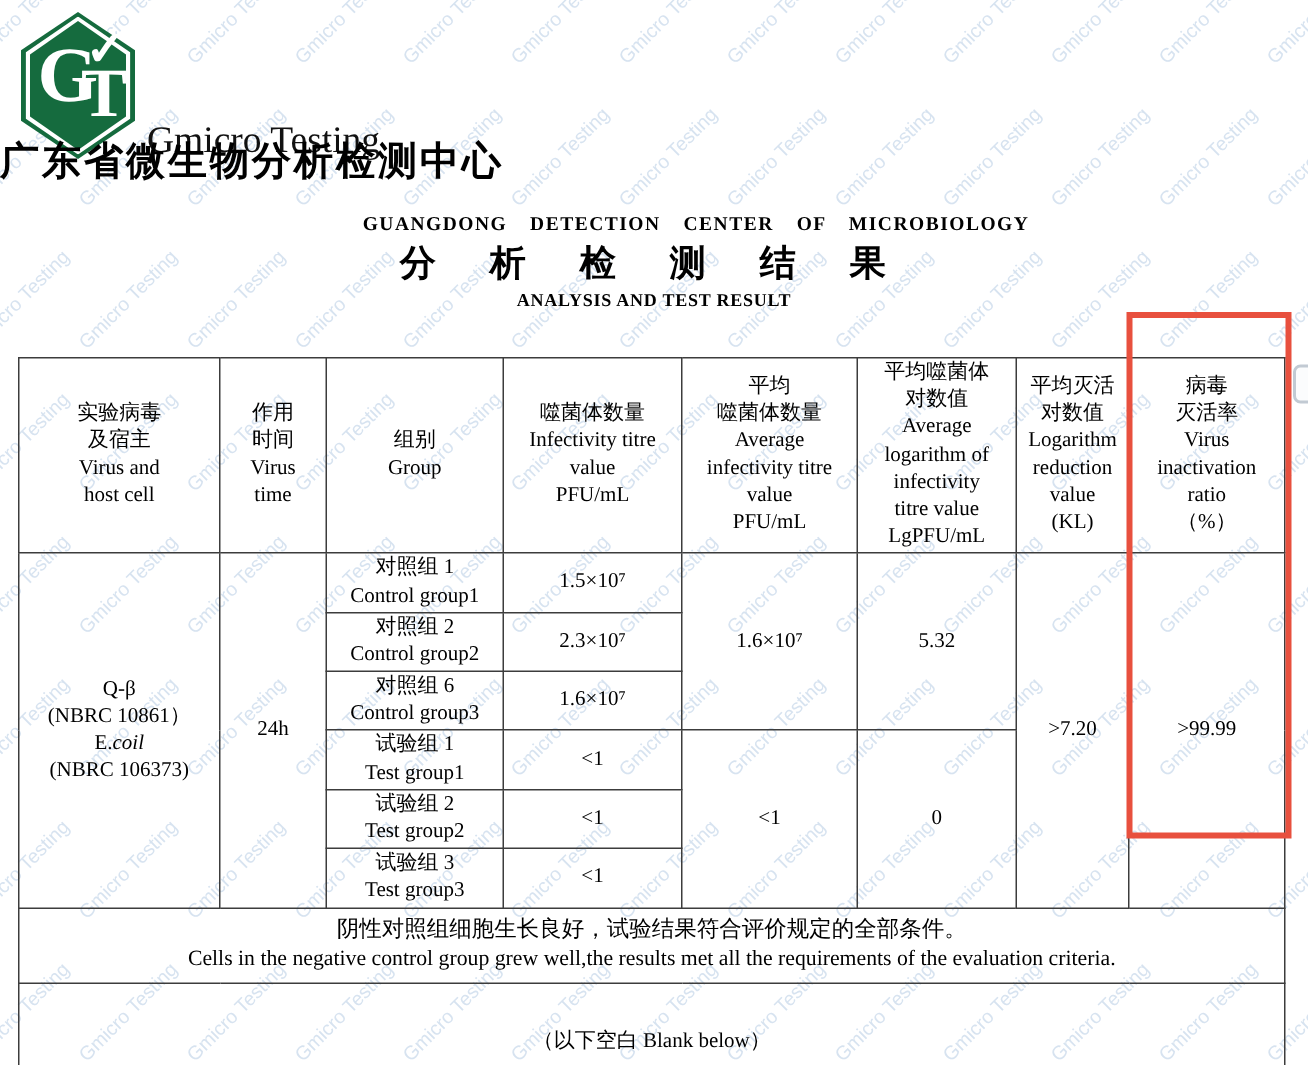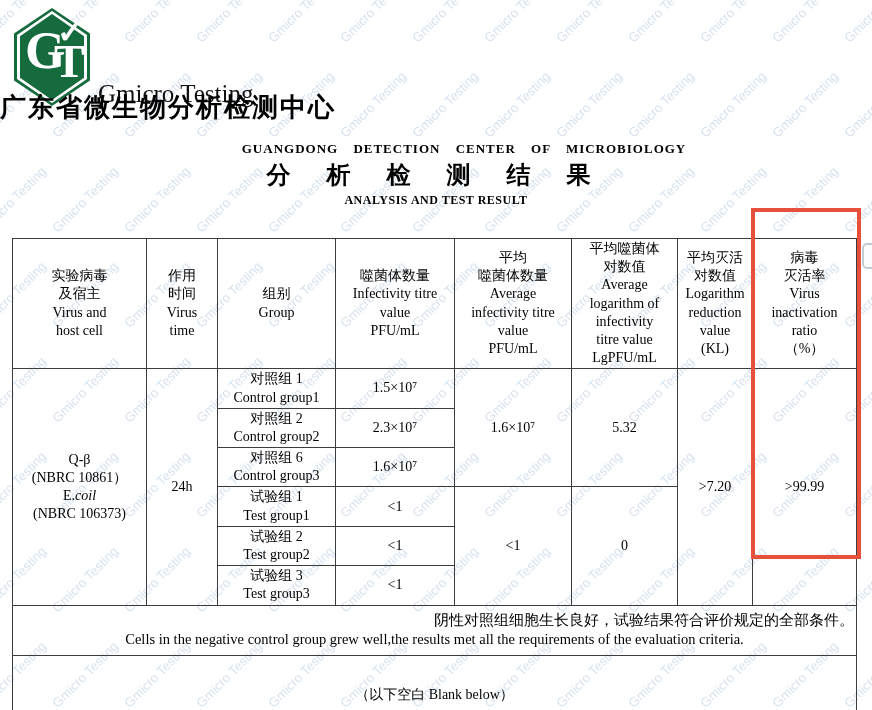--- a/index.html
+++ b/index.html
@@ -53,21 +53,21 @@
   }
   .preline { white-space:pre-line; }
   tr.hdr td { height:128px; }
   tr.datarow td { height:37px; }
   td.hdr-ratio { line-height:1.5; }
   td.virus-cell { line-height:2.3; font-size:15px; }
   td.val { font-size:15px;font-family:Liberation Serif, serif; }
   td.note-cell {
     height:50px; text-align:left; vertical-align:middle; padding:4px 10px; line-height:1.45;
   }
-  td.note-cell .cn { font-size:15px;text-align:right; }
+  td.note-cell .cn { font-size:15px; }
   td.note-cell .en { font-size:14.5px; }
   td.blank-cell { height:80px; vertical-align:top; padding-top:26px; font-size:15px; }
 
   
   .highlight-box {
     position:absolute; left:751px; top:208px; width:110px; height:351px;
     border:4px solid #e8503e; z-index:3; background:transparent;
   }
   .edge-fragment {
     position:absolute; left:862px; top:243px; width:22px; height:26px;

